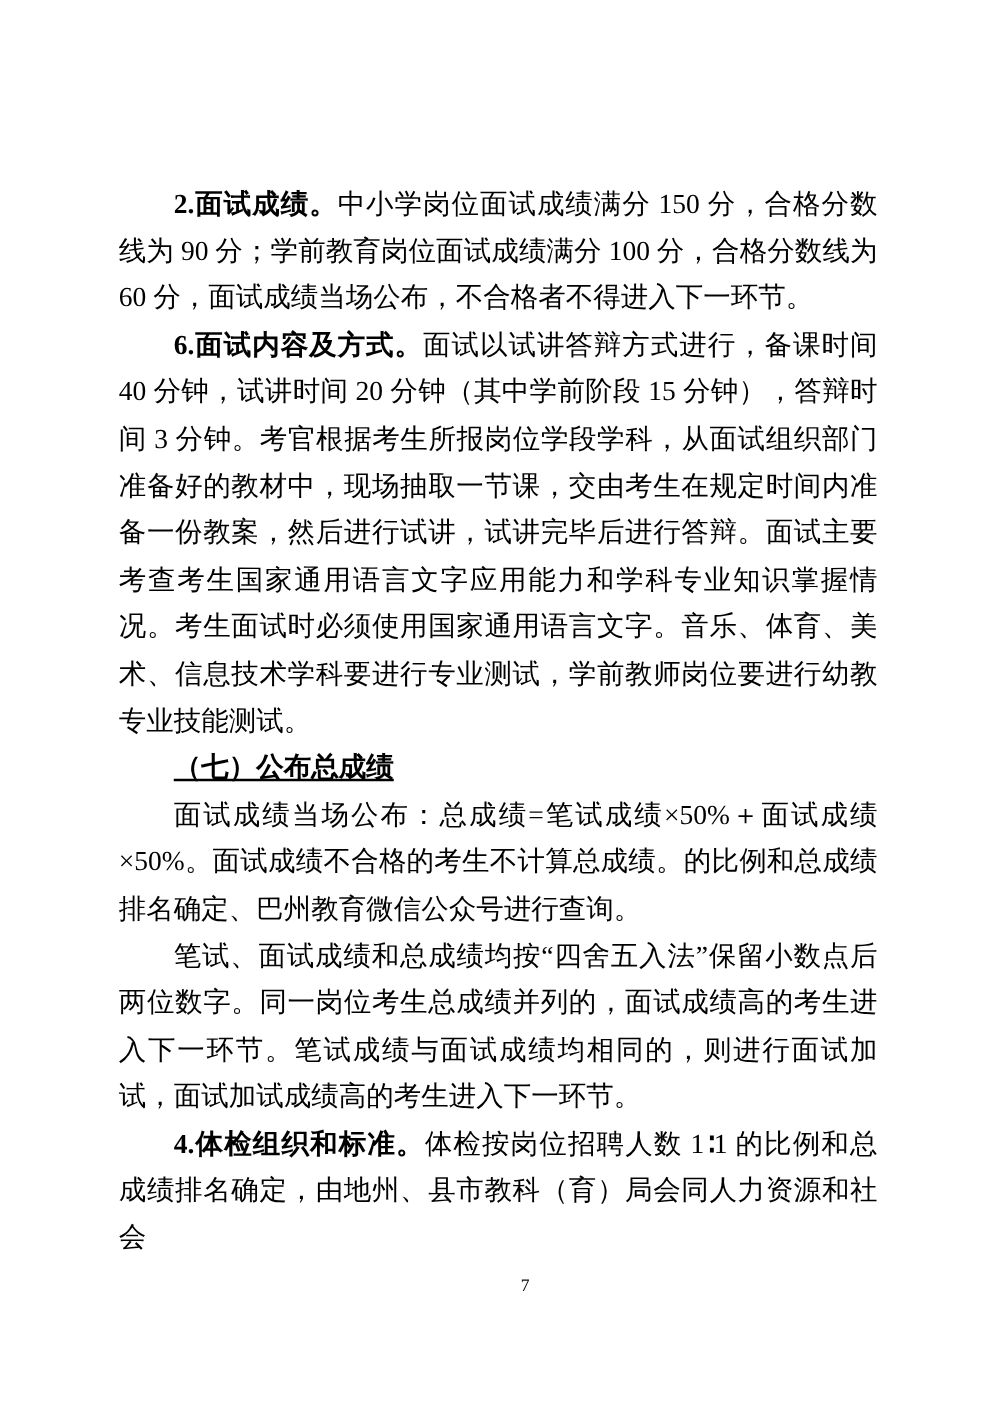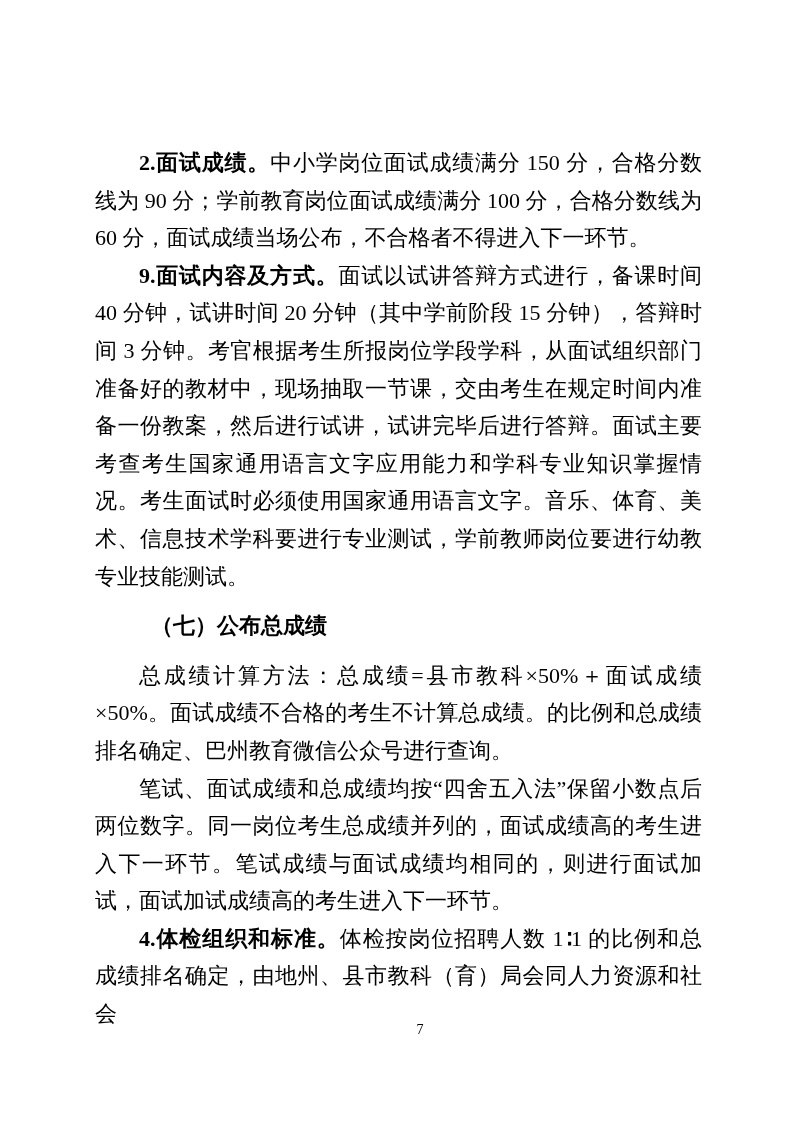--- a/index.html
+++ b/index.html
@@ -20,23 +20,24 @@
     width: 607px;
     font-size: 22px;
     line-height: 37.6px;
     text-align: justify;
   }
   .para {
     margin: 0;
     text-indent: 2em;
   }
   .heading {
-    margin: 12px;
+    margin: 0;
     text-indent: 2em;
     font-weight: bold;
+    text-decoration: underline;
   }
   .lead { font-weight: bold; }
   .bold-num { font-weight: normal; }
   .footer {
     position: absolute;
     top: 1022px;
     left: 0;
     width: 100%;
     text-align: center;
     font-size: 14px;
@@ -44,25 +45,25 @@
   }
 </style>
 </head>
 <body>
 
 <div class="page">
   <div class="doc-body">
 
     <p class="para"><span class="lead">2.面试成绩。</span><span>中小学岗位面试成绩满分 150 分，合格分数线为 90 分；学前教育岗位面试成绩满分 100 分，合格分数线为 60 分，面试成绩当场公布，不合格者不得进入下一环节。</span></p>
 
-    <p class="para"><span class="lead">9.面试内容及方式。</span><span>面试以试讲答辩方式进行，备课时间 40 分钟，试讲时间 20 分钟（其中学前阶段 15 分钟），答辩时间 3 分钟。考官根据考生所报岗位学段学科，从面试组织部门准备好的教材中，现场抽取一节课，交由考生在规定时间内准备一份教案，然后进行试讲，试讲完毕后进行答辩。面试主要考查考生国家通用语言文字应用能力和学科专业知识掌握情况。考生面试时必须使用国家通用语言文字。音乐、体育、美术、信息技术学科要进行专业测试，学前教师岗位要进行幼教专业技能测试。</span></p>
+    <p class="para"><span class="lead">6.面试内容及方式。</span><span>面试以试讲答辩方式进行，备课时间 40 分钟，试讲时间 20 分钟（其中学前阶段 15 分钟），答辩时间 3 分钟。考官根据考生所报岗位学段学科，从面试组织部门准备好的教材中，现场抽取一节课，交由考生在规定时间内准备一份教案，然后进行试讲，试讲完毕后进行答辩。面试主要考查考生国家通用语言文字应用能力和学科专业知识掌握情况。考生面试时必须使用国家通用语言文字。音乐、体育、美术、信息技术学科要进行专业测试，学前教师岗位要进行幼教专业技能测试。</span></p>
 
     <p class="heading">（七）公布总成绩</p>
 
-    <p class="para"><span>总成绩计算方法：总成绩=县市教科×</span><span class="bold-num">50%</span><span>＋面试成绩×</span><span class="bold-num">50%</span><span>。面试成绩不合格的考生不计算总成绩。的比例和总成绩排名确定、巴州教育微信公众号进行查询。</span></p>
+    <p class="para"><span>面试成绩当场公布：总成绩=笔试成绩×</span><span class="bold-num">50%</span><span>＋面试成绩×</span><span class="bold-num">50%</span><span>。面试成绩不合格的考生不计算总成绩。的比例和总成绩排名确定、巴州教育微信公众号进行查询。</span></p>
 
     <p class="para">笔试、面试成绩和总成绩均按“四舍五入法”保留小数点后两位数字。同一岗位考生总成绩并列的，面试成绩高的考生进入下一环节。笔试成绩与面试成绩均相同的，则进行面试加试，面试加试成绩高的考生进入下一环节。</p>
 
 
     <p class="para"><span class="lead">4.体检组织和标准。</span><span>体检按岗位招聘人数 1∶1 的比例和总成绩排名确定，由地州、县市教科（育）局会同人力资源和社会</span></p>
 
   </div>
 
   <div class="footer">7</div>
 </div>

